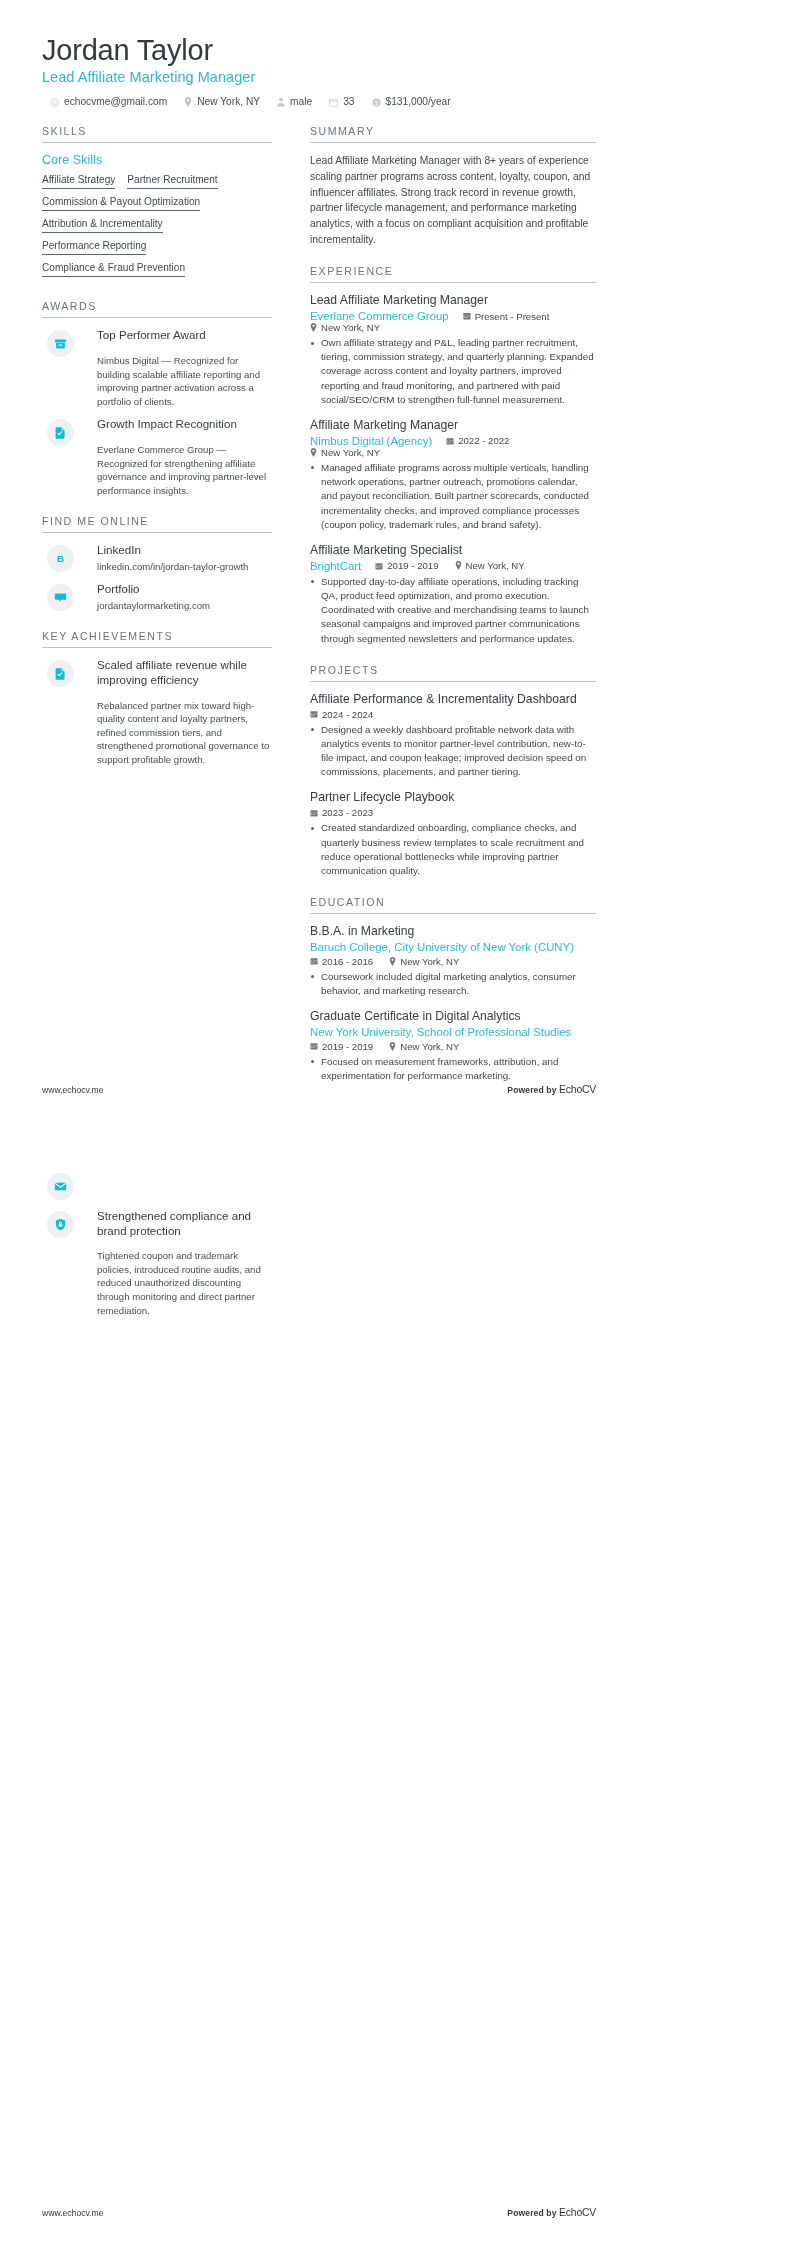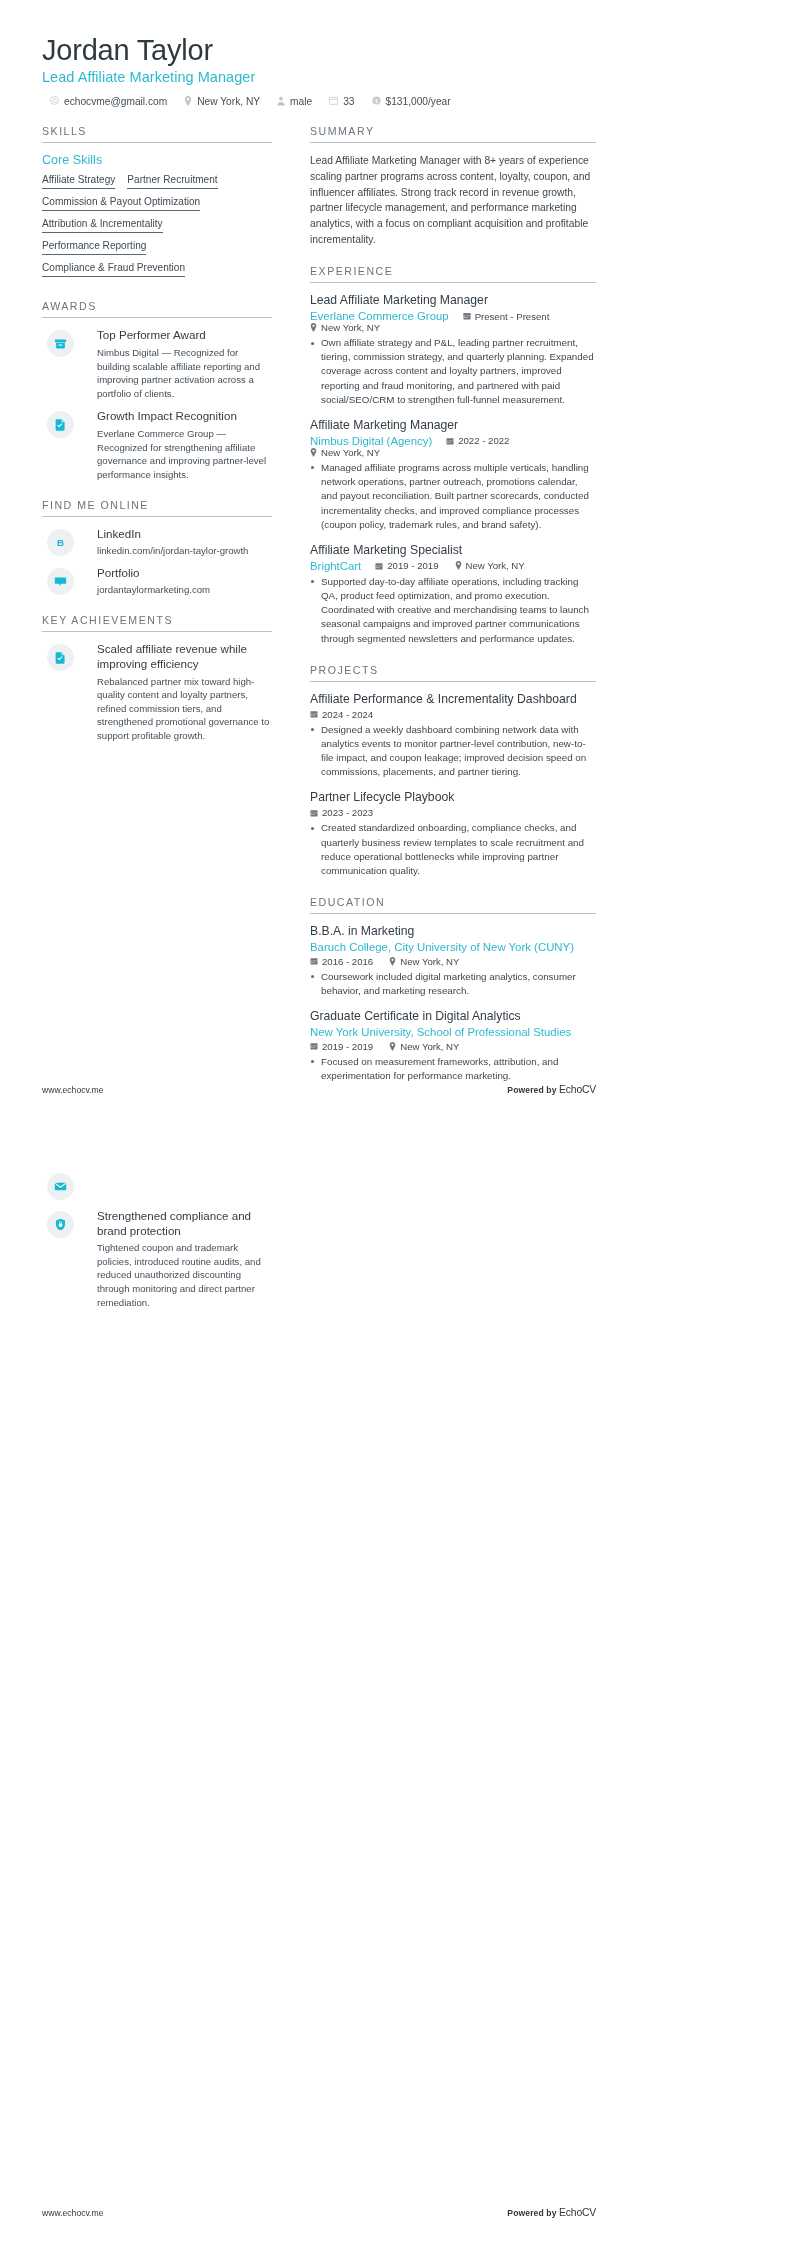--- a/index.html
+++ b/index.html
@@ -36,21 +36,21 @@
   .contact {
     display: flex;
     align-items: center;
     flex-wrap: wrap;
     gap: 0;
     margin-top: 11px;
     padding-left: 8px;
     font-size: 10.2px;
     color: #454f58;
   }
-  .citem { display: flex; align-items: flex-start; margin-right: 17px; }
+  .citem { display: flex; align-items: flex-end; margin-right: 17px; }
   .citem .ci { margin-right: 5px; display: inline-flex; opacity: .55; }
   .citem svg { display: block; }
 
   
   .cols { display: flex; align-items: flex-start; }
   .left { width: 246px; flex: 0 0 246px; padding-right: 16px; }
   .right { flex: 1 1 auto; padding-left: 22px; }
 
   .sec-title {
     font-size: 10.6px;
@@ -107,21 +107,21 @@
   .ibody { flex: 1 1 auto; min-width: 0; }
   .ititle {
     font-size: 11.6px;
     color: #333d46;
     line-height: 1.26;
   }
   .idesc {
     font-size: 9.6px;
     color: #454f58;
     line-height: 1.42;
-    margin-top: 3px;
+    margin-top: 11px;
   }
   .ilink {
     font-size: 9.6px;
     color: #454f58;
     line-height: 1.4;
     margin-top: 2px;
     word-break: break-word;
   }
 
   
@@ -486,21 +486,21 @@
                     <rect x="6.2" y="6" width="1.6" height="1.6" fill="#fff"></rect>
                     <rect x="10" y="6" width="1.6" height="1.6" fill="#fff"></rect>
                     <rect x="2.4" y="9" width="1.6" height="1.6" fill="#fff"></rect>
                     <rect x="6.2" y="9" width="1.6" height="1.6" fill="#fff"></rect>
                   </svg>
               </span>
               <span>2024 - 2024</span>
             </span>
           </div>
           <ul class="bullets">
-            <li>Designed a weekly dashboard combining network data with analytics events to monitor partner-level contribution, new-to-file impact, and coupon leakage; improved decision speed on commissions, placements, and partner tiering.</li>
+            <li>Designed a weekly dashboard profitable network data with analytics events to monitor partner-level contribution, new-to-file impact, and coupon leakage; improved decision speed on commissions, placements, and partner tiering.</li>
           </ul>
         </div>
 
         <div class="entry">
           <div class="e-title">Partner Lifecycle Playbook</div>
           <div class="e-meta">
             <span class="mchip">
               <span class="mi">
                 <svg width="8" height="8" viewBox="0 0 14 14">
                     <rect x="0.8" y="2.2" width="12.4" height="10.8" rx=".8" fill="#4c555d"></rect>

